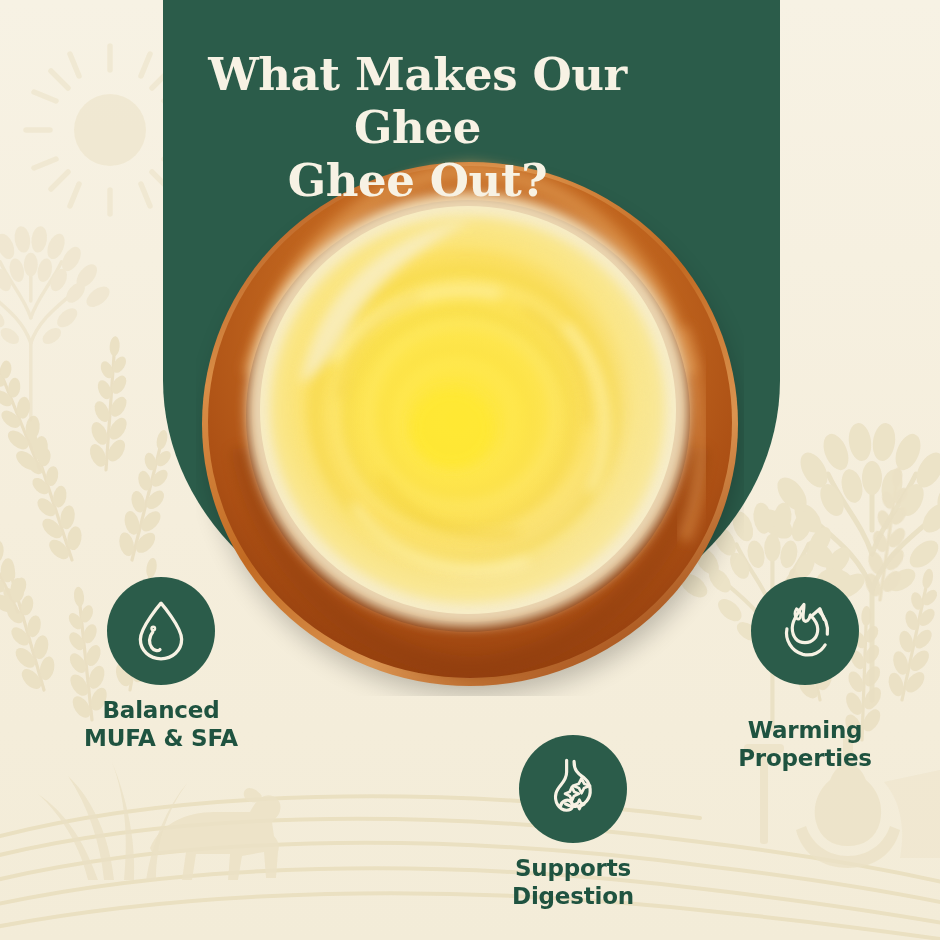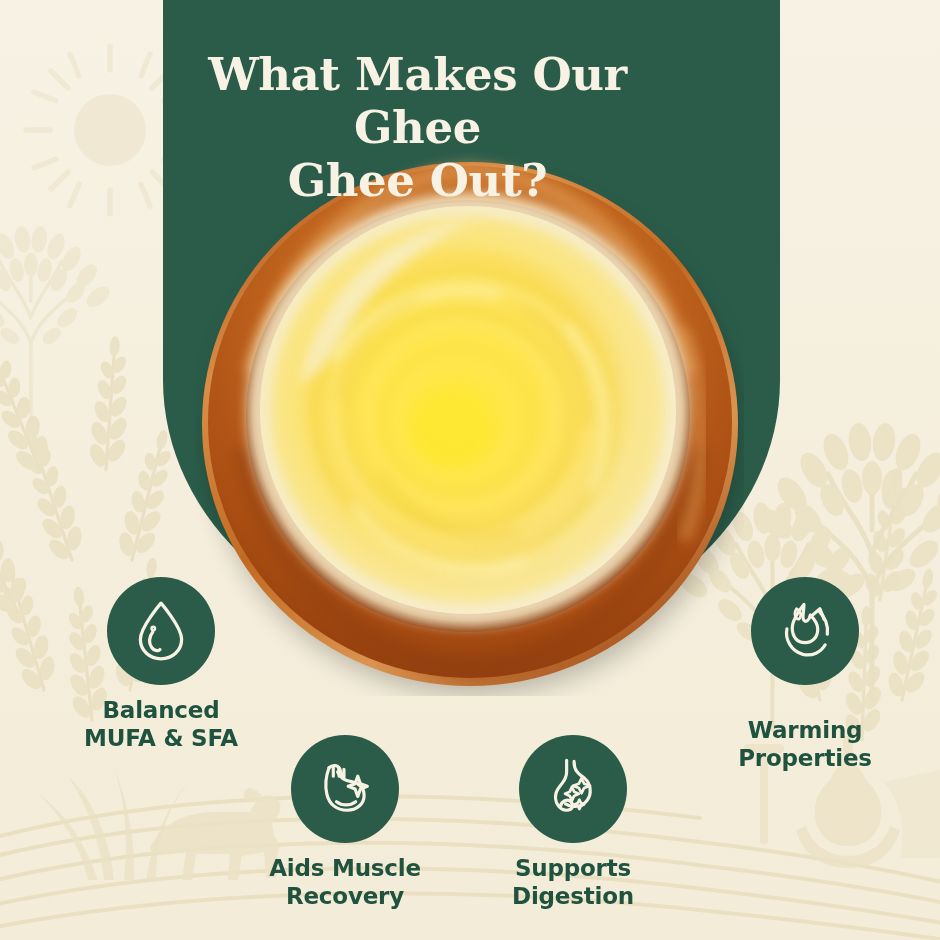--- a/index.html
+++ b/index.html
@@ -325,34 +325,20 @@
       <svg width="66" height="66" viewBox="0 0 64 64" fill="none" stroke="#f7f2e4" stroke-width="3.2" stroke-linecap="round" stroke-linejoin="round">
         <path d="M32 5 C32 5 12 28 12 40 C12 51 21 59 32 59 C43 59 52 51 52 40 C52 28 32 5 32 5 Z"></path>
         <path d="M24 33 C20 38 20 44 23 48 C25 51 29 52 31 50"></path>
         <circle cx="24.5" cy="29.5" r="1.7" stroke-width="2.4"></circle>
       </svg>
     </div>
     <div class="caption">Balanced
 MUFA &amp; SFA</div>
   </div>
 
-  <div class="feature" id="feat-1">
-    <div class="circle">
-      <svg width="68" height="68" viewBox="0 0 64 64" fill="none" stroke="#f7f2e4" stroke-width="3" stroke-linecap="round" stroke-linejoin="round">
-        <path d="M17 12 C14 20 13 29 15 37 C17 46 24 52 34 52 C43 52 50 46 50 38
-                 C50 31 45 26 38 25 C31 24 27 21 25 16"></path>
-        <path d="M17 12 C20 9 25 9 27 13 L29 19"></path>
-        <path d="M21 11 L21 20 M26 11.5 L26.5 20 M31 13.5 L31 21"></path>
-        <path d="M24 44 C29 48 37 48 42 44"></path>
-        <path d="M44 20 L46.5 27 L53 29.5 L46.5 32 L44 39 L41.5 32 L35 29.5 L41.5 27 Z"></path>
-      </svg>
-    </div>
-    <div class="caption">Aids Muscle
-Recovery</div>
-  </div>
 
   <div class="feature" id="feat-2">
     <div class="circle">
       <svg width="68" height="68" viewBox="0 0 64 64" fill="none" stroke="#f7f2e4" stroke-width="3" stroke-linecap="round" stroke-linejoin="round">
         <path d="M26 5 L26 16 C26 26 18 28 16 36 C14 44 19 52 26 52 C32 52 33 47 30 44
                  C27 41 21 43 20 49"></path>
         <path d="M33 6 C33 16 38 18 43 22 C49 27 50 37 45 43 C40 49 31 50 25 46"></path>
         <path d="M40 22 L42.5 27 L48 29 L42.5 31 L40 36 L37.5 31 L32 29 L37.5 27 Z" stroke-width="2.6"></path>
         <path d="M31 30 L33 34.5 L37.5 36.5 L33 38.5 L31 43 L29 38.5 L24.5 36.5 L29 34.5 Z" stroke-width="2.6"></path>
         <path d="M38 42 L39.5 45 L42.5 46.5 L39.5 48 L38 51 L36.5 48 L33.5 46.5 L36.5 45 Z" stroke-width="2.4"></path>

